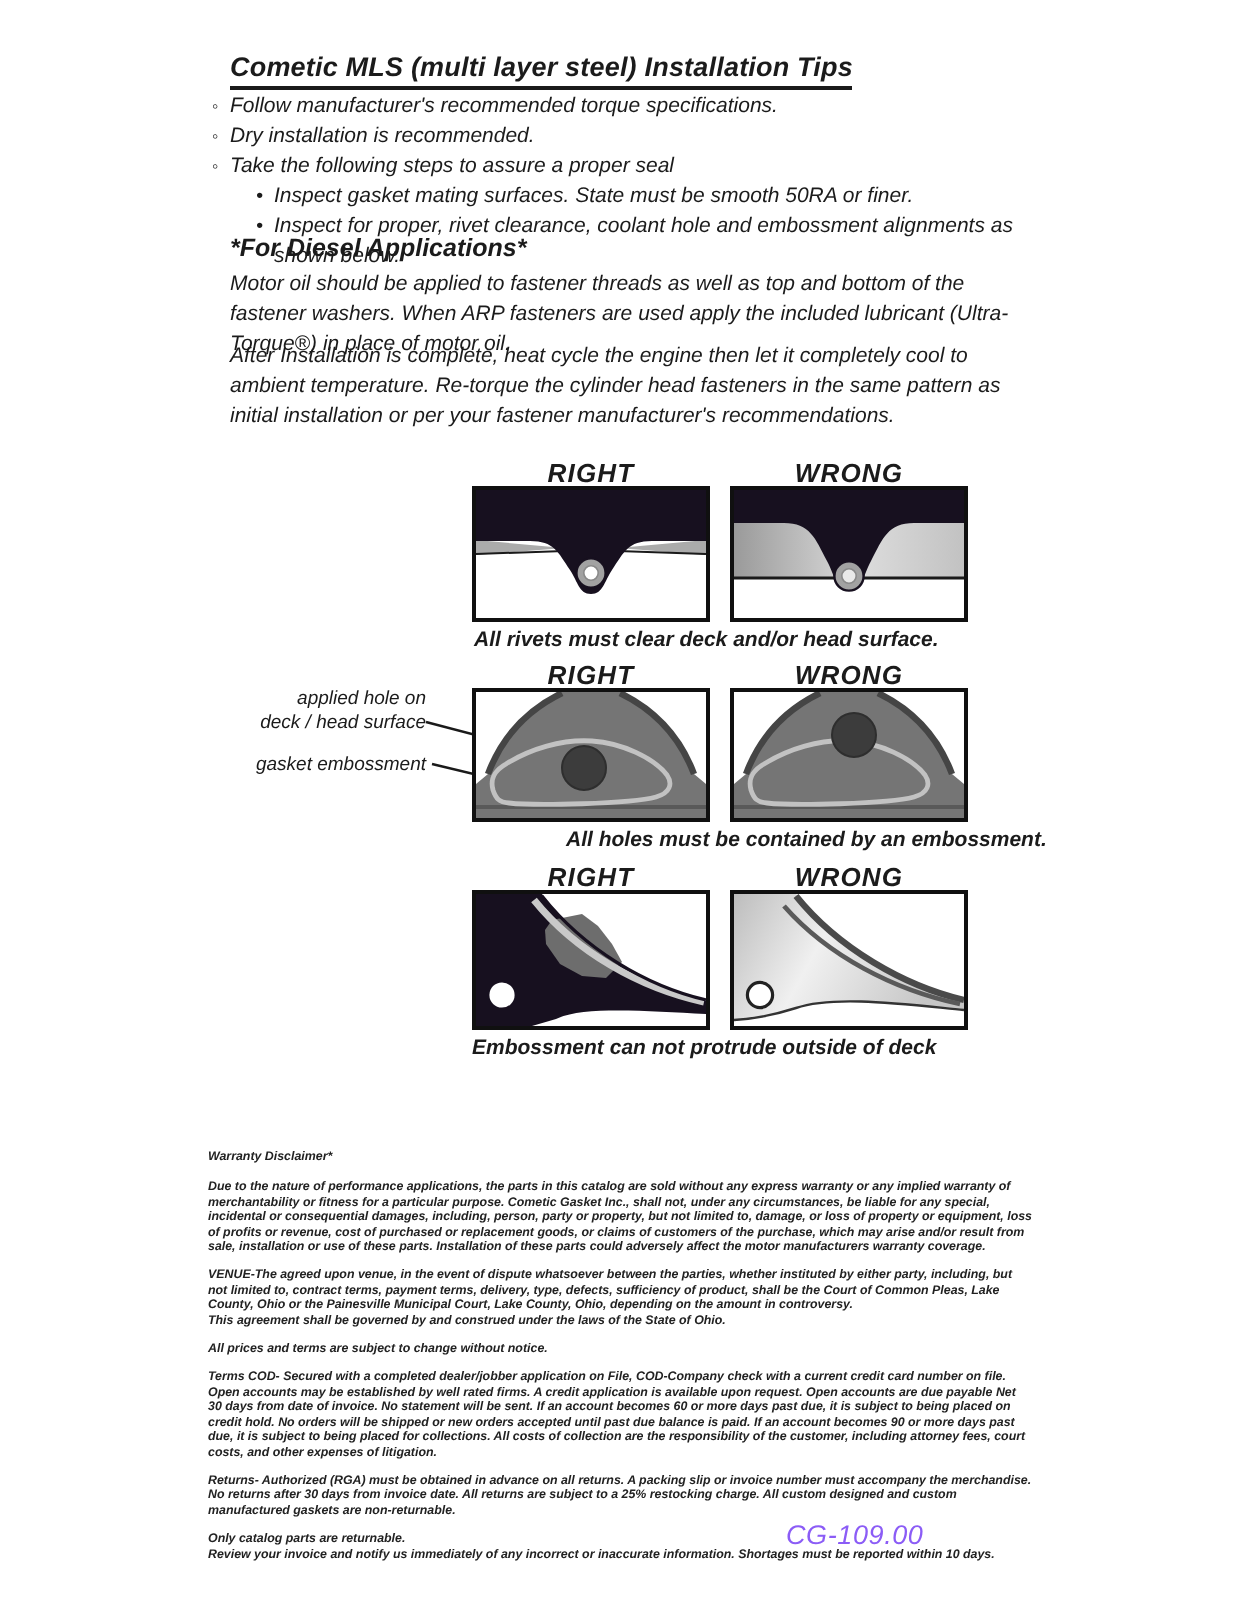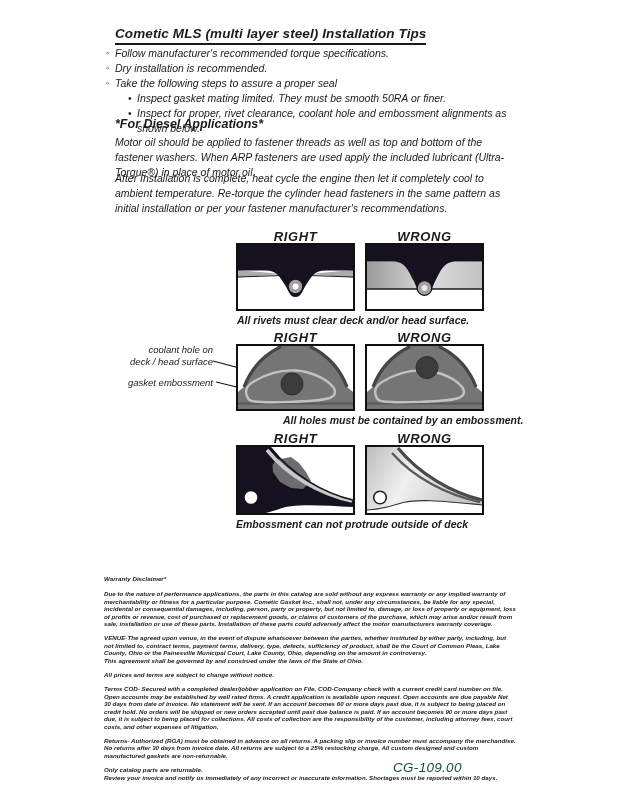--- a/index.html
+++ b/index.html
@@ -15,21 +15,21 @@
   .tip-sub .tip-bullet{font-size:10px;}
   .diesel-heading{left:115px;top:117px;font-size:12.5px;font-weight:bold;}
   .para{left:115px;font-size:10.5px;line-height:15px;width:398px;}
   .rw-label{font-size:13px;font-weight:600;letter-spacing:.6px;width:119px;text-align:center;}
   .caption{font-size:10.5px;font-weight:bold;line-height:12.5px;}
   .callout{font-size:9.5px;line-height:11.5px;text-align:right;width:103px;}
   .warranty{left:104px;top:575px;width:412px;font-size:6.2px;line-height:7.4px;
             font-weight:bold;color:#222;}
   .warranty p{margin:0 0 7px 0;}
   .warranty .wh{margin-bottom:8px;}
-  .pagenum{left:393px;top:760px;font-size:13.5px;letter-spacing:.3px;color:#14532d;}
+  .pagenum{left:393px;top:760px;font-size:13.5px;letter-spacing:.3px;color:#8b5cf6;}
   svg{display:block;}
 </style>
 </head>
 <body>
 
 <div class="page">
 
   <div class="abs title">Cometic MLS (multi layer steel) Installation Tips</div>
 
   <div class="abs tips">
@@ -40,21 +40,21 @@
     <div class="tip-row">
       <span class="tip-bullet">◦</span>
       <span>Dry installation is recommended.</span>
     </div>
     <div class="tip-row">
       <span class="tip-bullet">◦</span>
       <span>Take the following steps to assure a proper seal</span>
     </div>
     <div class="tip-row tip-sub">
       <span class="tip-bullet">•</span>
-      <span>Inspect gasket mating limited.  They must be smooth 50RA or finer.</span>
+      <span>Inspect gasket mating surfaces.  State must be smooth 50RA or finer.</span>
     </div>
     <div class="tip-row tip-sub">
       <span class="tip-bullet">•</span>
       <span>Inspect for proper, rivet clearance, coolant hole and embossment alignments as shown below.</span>
     </div>
   </div>
 
   <div class="abs para" style="top:135px;">Motor oil should be applied to fastener threads as well as top and bottom of the fastener washers. When ARP fasteners are used apply the included lubricant (Ultra-Torque®) in place of motor oil.</div>
   <div class="abs diesel-heading">*For Diesel Applications*</div>
   <div class="abs para" style="top:171px;">After Installation is complete, heat cycle the engine then let it completely cool to ambient temperature. Re-torque the cylinder head fasteners in the same pattern as initial installation or per your fastener manufacturer's recommendations.</div>
@@ -99,21 +99,21 @@
     </g>
     <rect x="1" y="1" width="117" height="66" fill="none" stroke="#101010" stroke-width="2"></rect>
   </svg>
 
   <div class="abs caption" style="left:237px;top:314px;">All rivets must clear deck and/or head surface.</div>
 
   <div class="abs rw-label" style="left:236px;top:330px;">RIGHT</div>
   <div class="abs rw-label" style="left:365px;top:330px;">WRONG</div>
 
   <div class="abs callout" style="left:110px;top:344px;">
-    <div>coolant hole on</div>
+    <div>applied hole on</div>
     <div>deck / head surface</div>
   </div>
   <div class="abs callout" style="left:110px;top:377px;">gasket embossment</div>
 
   <svg class="abs" style="left:125px;top:340px;" width="175" height="62" viewBox="0 0 175 62">
     <line x1="88" y1="21" x2="164" y2="41" stroke="#1a1a1a" stroke-width="1.2"></line>
     <line x1="91" y1="42" x2="137" y2="53" stroke="#1a1a1a" stroke-width="1.2"></line>
   </svg>
 
   <svg class="abs" style="left:236px;top:344px;" width="119" height="67" viewBox="0 0 119 67">

